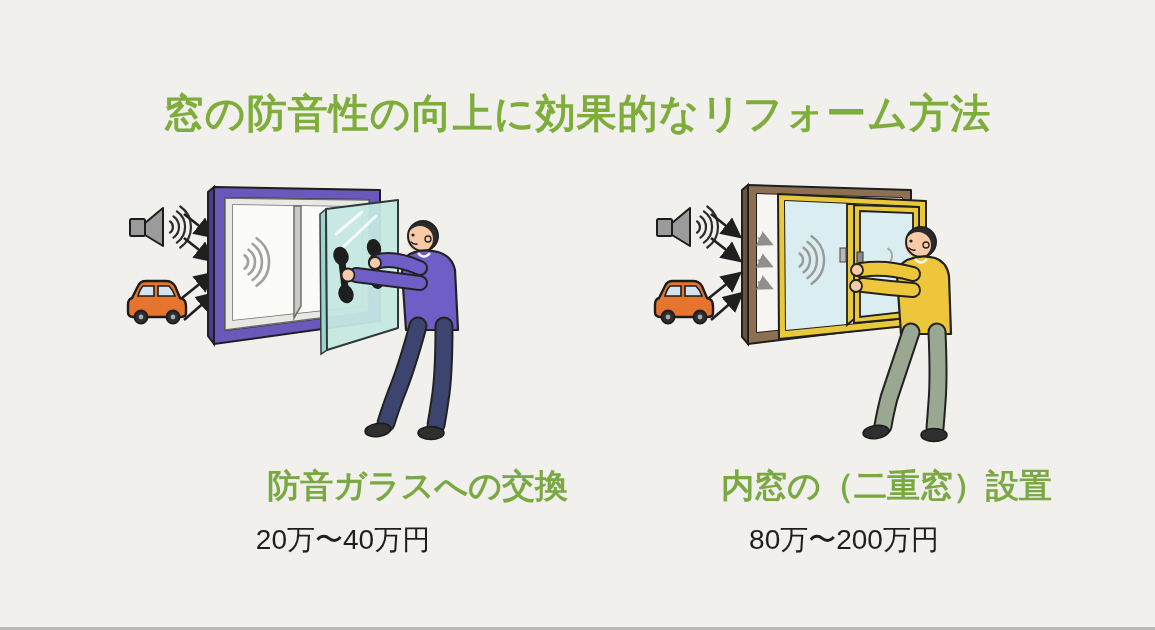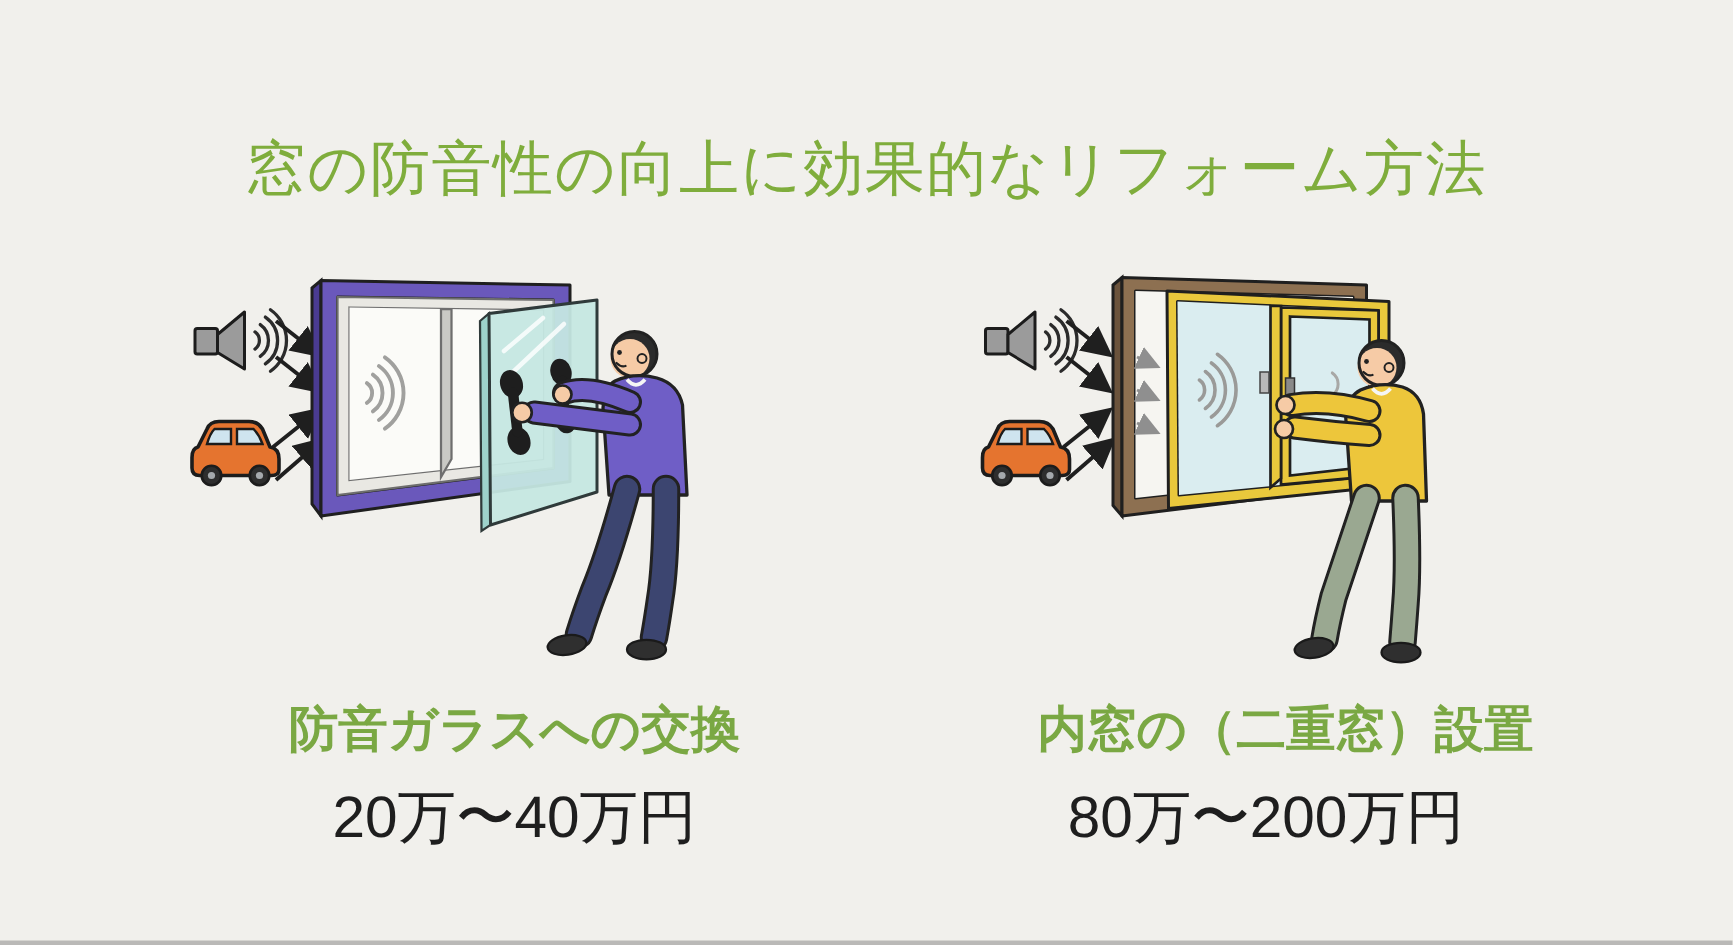--- a/index.html
+++ b/index.html
@@ -32,35 +32,35 @@
   }
   *{box-sizing:border-box}
   html,body{margin:0;padding:0}
   body{
     width:1155px;height:630px;position:relative;overflow:hidden;
     background:var(--bg);
     font-family:"Liberation Sans","DejaVu Sans",sans-serif;
   }
   .title{
     position:absolute;top:64px;left:0;width:100%;
-    text-align:center;font-size:40px;font-weight:400;
+    text-align:center;font-size:40px;font-weight:700;
     color:var(--title-green);letter-spacing:1px;line-height:1.1;
   }
   .scene{position:absolute;top:178px;width:355px;height:275px}
   .scene.left{left:118px}
   .scene.right{left:645px}
   .caption{
-    position:absolute;top:468px;width:450px;text-align:center;
+    position:absolute;top:468px;width:450px;text-align:right;
     font-size:33px;font-weight:800;color:var(--caption-green);line-height:1.1;
   }
   .caption.left{left:118px}
-  .caption.right{left:632px}
+  .caption.right{left:602px}
   .price{
     position:absolute;top:523px;width:450px;text-align:center;
-    font-size:39px;font-weight:500;color:var(--price-ink);line-height:1.2;
+    font-size:28px;font-weight:500;color:var(--price-ink);line-height:1.2;
   }
   .price.left{left:118px}
   .price.right{left:619px}
   .bottom-edge{
     position:absolute;left:0;bottom:0;width:100%;height:3px;
     background:rgba(60,60,60,.30);
   }
 </style>
 </head>
 <body>

